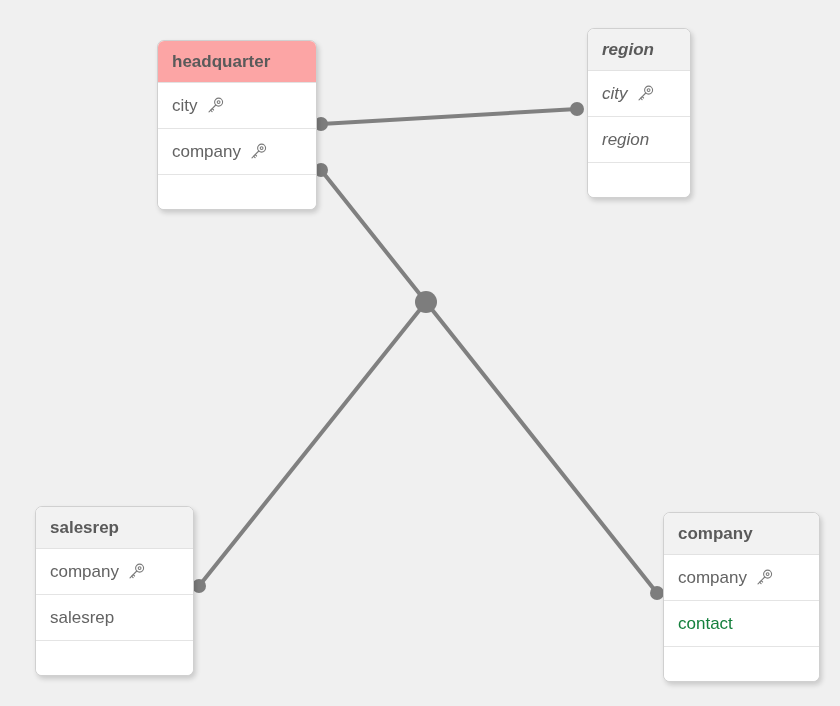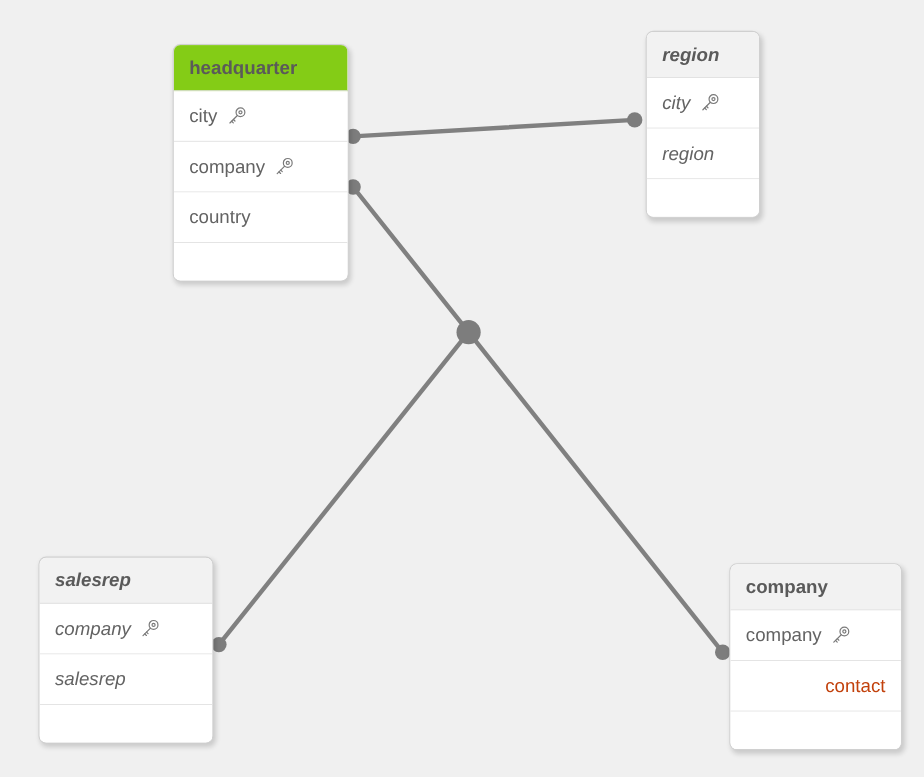--- a/index.html
+++ b/index.html
@@ -111,21 +111,21 @@
       <circle cx="321" cy="124" r="7" class="conn-dot" fill="#7d7d7d"></circle>
       <circle cx="577" cy="109" r="7" class="conn-dot" fill="#7d7d7d"></circle>
       <circle cx="321" cy="170" r="7" class="conn-dot" fill="#7d7d7d"></circle>
       <circle cx="199" cy="586" r="7" class="conn-dot" fill="#7d7d7d"></circle>
       <circle cx="657" cy="593" r="7" class="conn-dot" fill="#7d7d7d"></circle>
       <circle cx="426" cy="302" r="11" class="conn-junction" fill="#7d7d7d"></circle>
     </svg>
 
   <div id="tables-layer">
       <div class="table-card" style="left: 157px; top: 40px; width: 160px;">
-        <div class="table-header" style="background: #84cc16; color: rgb(90, 90, 90);">headquarter</div>
+        <div class="table-header" style="background: #fca5a5; color: rgb(90, 90, 90);">headquarter</div>
         <div class="field-row" style="color: rgb(99, 99, 99);">
           <span class="field-name">city</span>
           <span class="key-icon">
             <svg width="17" height="17" viewBox="0 0 17 17" xmlns="http://www.w3.org/2000/svg">
               <g fill="none" stroke="#7a7a7a" stroke-width="1.1" stroke-linecap="round" stroke-linejoin="round">
                 <circle cx="11.6" cy="5.1" r="4.0"></circle>
                 <circle cx="11.6" cy="5.1" r="1.4"></circle>
                 <path d="M8.8 8.0 L2.0 14.8"></path>
                 <path d="M3.6 13.2 L5.1 14.7"></path>
                 <path d="M5.2 11.6 L6.6 13.0"></path>
@@ -139,23 +139,20 @@
             <svg width="17" height="17" viewBox="0 0 17 17" xmlns="http://www.w3.org/2000/svg">
               <g fill="none" stroke="#7a7a7a" stroke-width="1.1" stroke-linecap="round" stroke-linejoin="round">
                 <circle cx="11.6" cy="5.1" r="4.0"></circle>
                 <circle cx="11.6" cy="5.1" r="1.4"></circle>
                 <path d="M8.8 8.0 L2.0 14.8"></path>
                 <path d="M3.6 13.2 L5.1 14.7"></path>
                 <path d="M5.2 11.6 L6.6 13.0"></path>
               </g>
             </svg>
           </span>
-        </div>
-        <div class="field-row" style="color: rgb(99, 99, 99);">
-          <span class="field-name">country</span>
         </div>
         <div class="field-row empty-row" style="color: rgb(99, 99, 99);"></div>
       </div>
       <div class="table-card" style="left: 587px; top: 28px; width: 104px; font-style: italic;">
         <div class="table-header" style="background: rgb(242, 242, 242); color: rgb(90, 90, 90);">region</div>
         <div class="field-row" style="color: rgb(99, 99, 99);">
           <span class="field-name">city</span>
           <span class="key-icon">
             <svg width="17" height="17" viewBox="0 0 17 17" xmlns="http://www.w3.org/2000/svg">
               <g fill="none" stroke="#7a7a7a" stroke-width="1.1" stroke-linecap="round" stroke-linejoin="round">
@@ -166,21 +163,21 @@
                 <path d="M5.2 11.6 L6.6 13.0"></path>
               </g>
             </svg>
           </span>
         </div>
         <div class="field-row" style="color: rgb(99, 99, 99);">
           <span class="field-name">region</span>
         </div>
         <div class="field-row empty-row" style="color: rgb(99, 99, 99);"></div>
       </div>
-      <div class="table-card" style="left: 35px; top: 506px; width: 159px; font-style: italic;">
+      <div class="table-card" style="left: 35px; top: 506px; width: 159px;">
         <div class="table-header" style="background: rgb(242, 242, 242); color: rgb(90, 90, 90);">salesrep</div>
         <div class="field-row" style="color: rgb(99, 99, 99);">
           <span class="field-name">company</span>
           <span class="key-icon">
             <svg width="17" height="17" viewBox="0 0 17 17" xmlns="http://www.w3.org/2000/svg">
               <g fill="none" stroke="#7a7a7a" stroke-width="1.1" stroke-linecap="round" stroke-linejoin="round">
                 <circle cx="11.6" cy="5.1" r="4.0"></circle>
                 <circle cx="11.6" cy="5.1" r="1.4"></circle>
                 <path d="M8.8 8.0 L2.0 14.8"></path>
                 <path d="M3.6 13.2 L5.1 14.7"></path>
@@ -203,20 +200,20 @@
               <g fill="none" stroke="#7a7a7a" stroke-width="1.1" stroke-linecap="round" stroke-linejoin="round">
                 <circle cx="11.6" cy="5.1" r="4.0"></circle>
                 <circle cx="11.6" cy="5.1" r="1.4"></circle>
                 <path d="M8.8 8.0 L2.0 14.8"></path>
                 <path d="M3.6 13.2 L5.1 14.7"></path>
                 <path d="M5.2 11.6 L6.6 13.0"></path>
               </g>
             </svg>
           </span>
         </div>
-        <div class="field-row" style="color: #c2410c; justify-content: flex-end;">
+        <div class="field-row" style="color: #15803d;">
           <span class="field-name">contact</span>
         </div>
         <div class="field-row empty-row" style="color: rgb(99, 99, 99);"></div>
       </div>
     </div>
 
 </div>
 
 </body></html>

